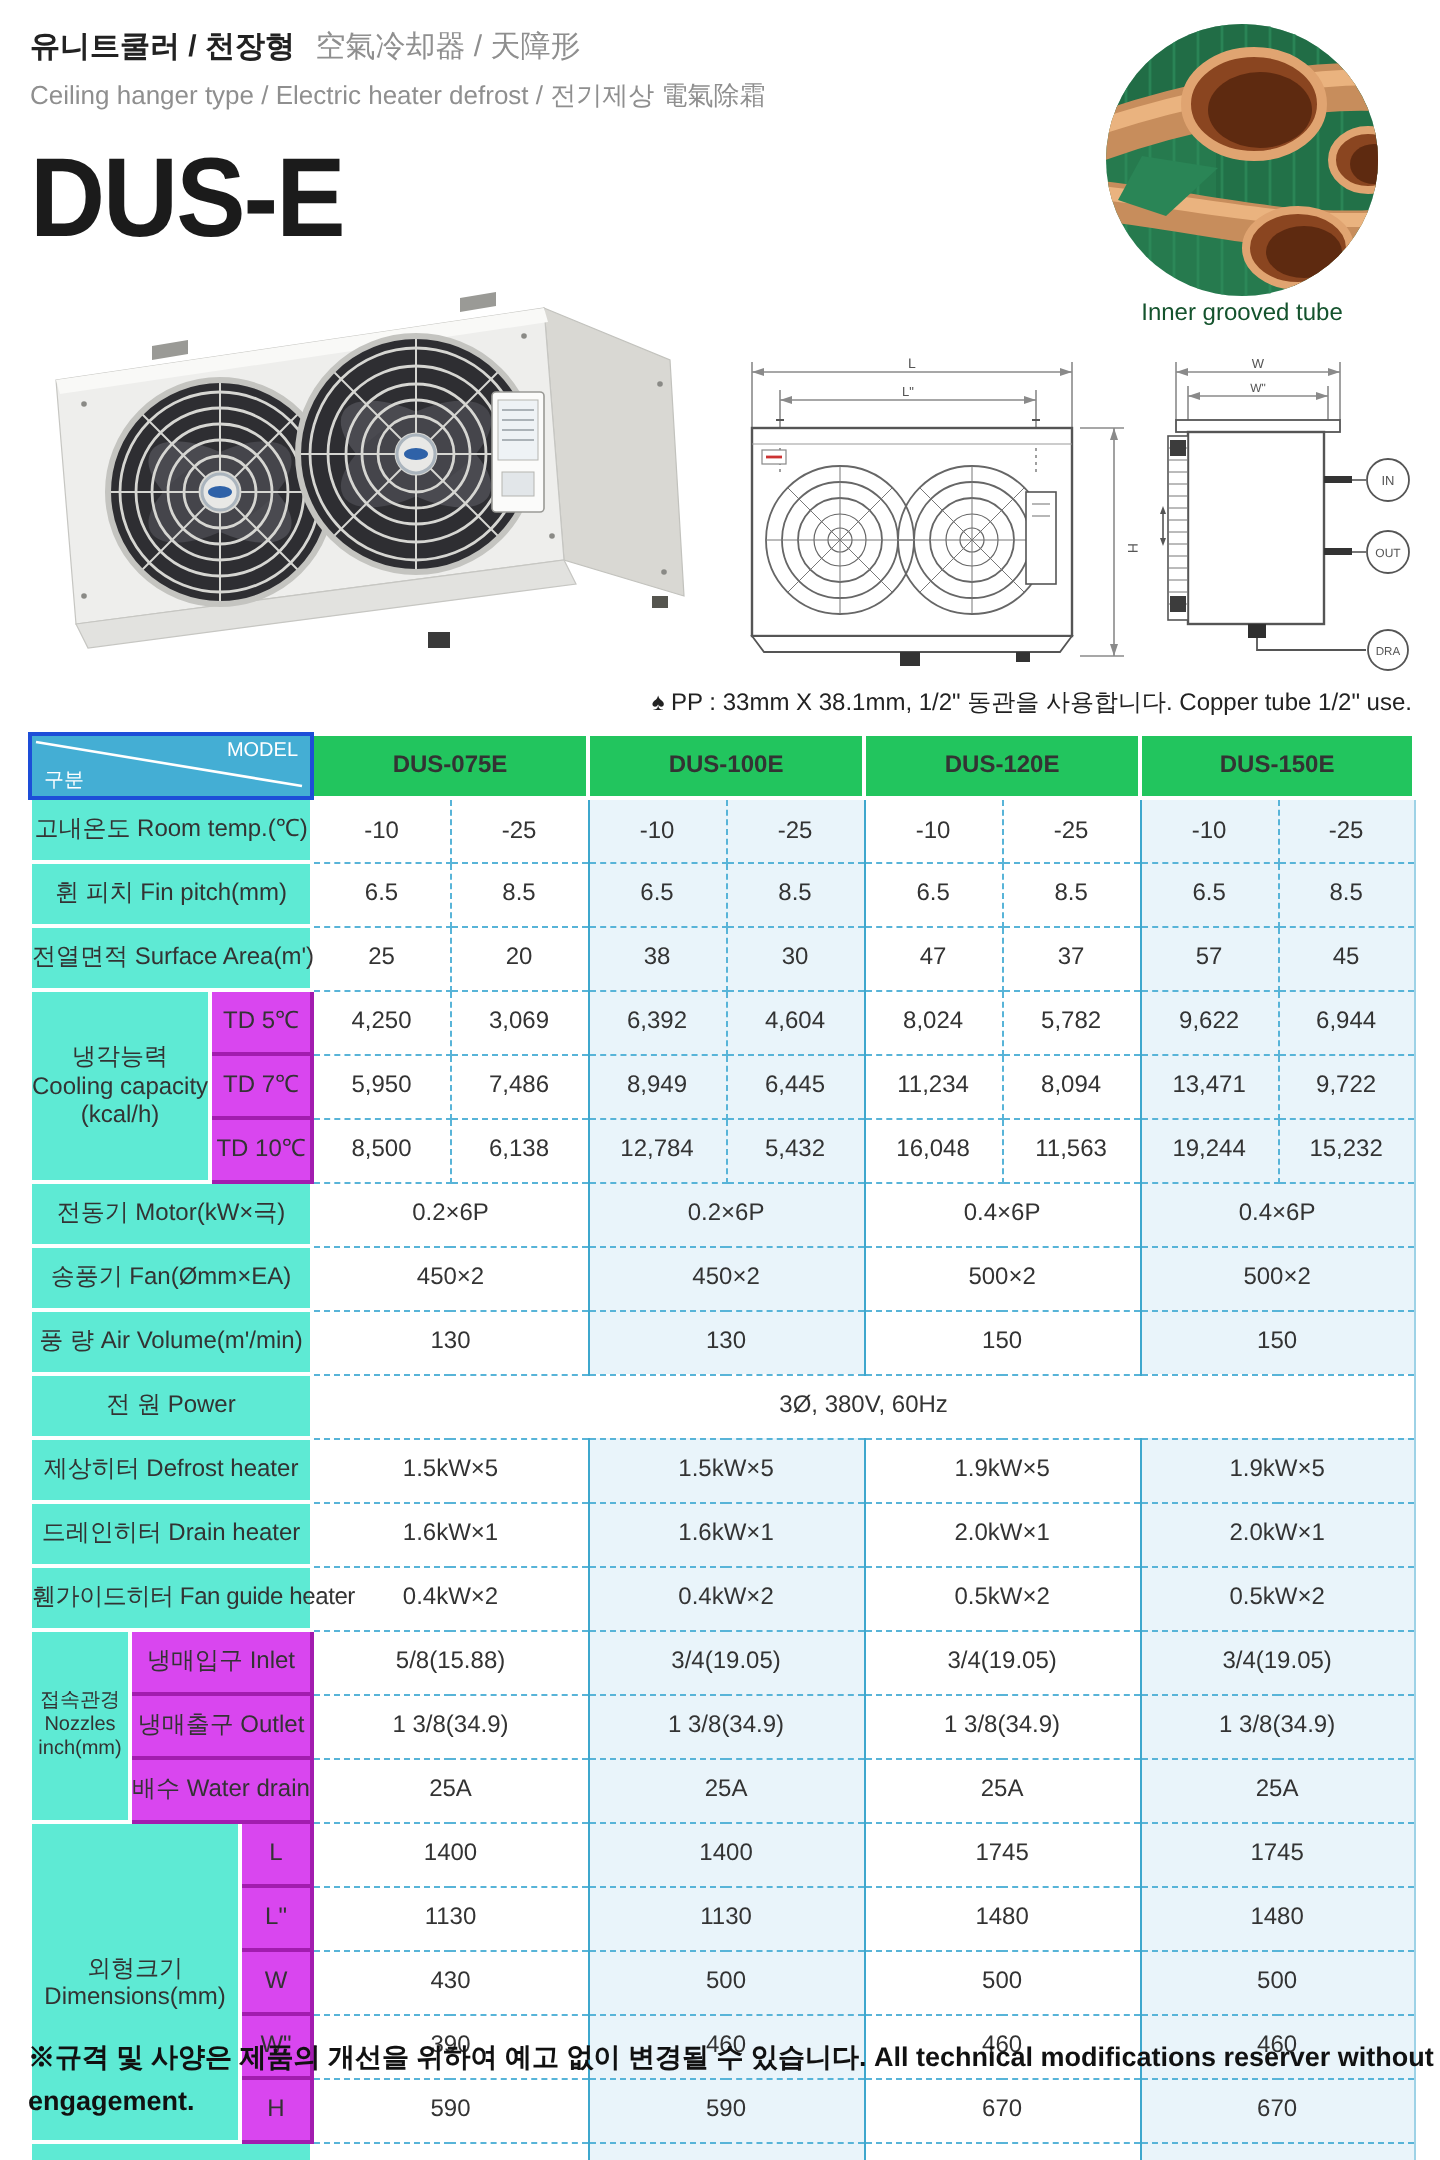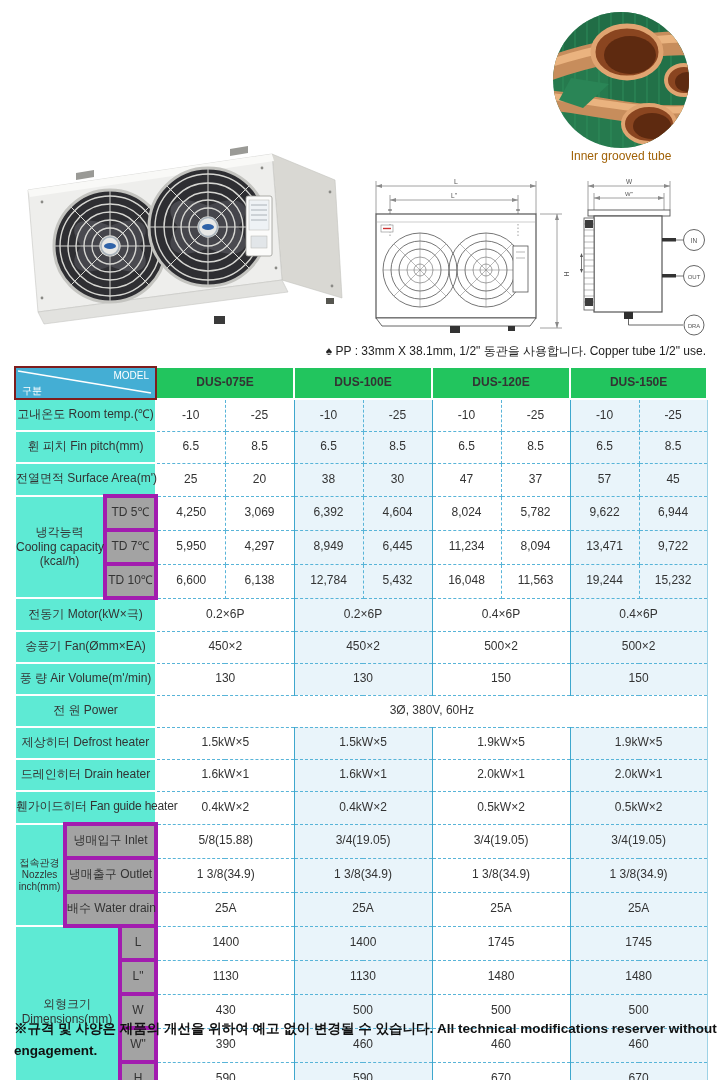--- a/index.html
+++ b/index.html
@@ -9,58 +9,66 @@
   .hdr{position:absolute;left:15px;top:14px;}
   .h-line1{font-size:15px;}
   .h-line1 .b{font-weight:700;color:#222;}
   .h-line1 .c{font-weight:400;color:#8f8f8f;margin-left:6px;}
   .h-line2{font-size:13px;color:#8f8f8f;margin-top:6px;}
   .title{margin-top:10px;font-size:52px;font-weight:800;color:#1b1b1b;letter-spacing:-1px;
          transform:scaleY(1.08);transform-origin:left top;}
   .tube{position:absolute;left:553px;top:12px;width:136px;height:136px;border-radius:50%;
         overflow:hidden;}
   .tube-cap{position:absolute;left:535px;top:149px;width:172px;text-align:center;
-        font-size:12px;color:#a16207;}
+        font-size:12px;color:#14532d;}
   
   .photo{position:absolute;left:10px;top:140px;}
   .front-d{position:absolute;left:360px;top:176px;}
   .side-d{position:absolute;left:580px;top:176px;}
   .note{position:absolute;right:14px;top:343px;font-size:12px;color:#222;}
   
   table.spec{position:absolute;left:14px;top:366px;width:692px;border-collapse:collapse;
              table-layout:fixed;}
   .spec td{height:30px;padding:0;font-size:12px;color:#333;text-align:center;
            vertical-align:middle;line-height:1.1;}
   .lb{background:#5eead4;border:2px solid #fff;color:#fff;text-align:left;
       padding:1px 2px 1px 6px;font-size:10.5px;white-space:nowrap;}
   .lb .ln{display:block;line-height:1.2;}
   .sm{font-size:9.4px;letter-spacing:-0.2px;}
-  .sb{background:#a3a3a3;border:4px solid #a21caf;color:#fff;text-align:left;
+  .sb{background:#d946ef;border:2px solid #a21caf;color:#fff;text-align:left;
       padding-left:5px;font-size:10.5px;white-space:nowrap;}
   .sb.ct{text-align:center;padding-left:0;}
   .mh{background:#22c55e;border:2px solid #fff;color:#fff;font-weight:700;font-size:12.5px;}
-  .corner{background:#44aed4;border:2px solid #7f1d1d;padding:0;}
+  .corner{background:#44aed4;border:2px solid #1d4ed8;padding:0;}
   .cwrap{position:relative;width:100%;height:30px;}
   .c-top{position:absolute;top:2px;right:6px;font-size:10px;color:#fff;}
   .c-bot{position:absolute;bottom:2px;left:6px;font-size:10px;color:#fff;}
   .diag{position:absolute;left:0;top:0;}
   .d{background:#fff;border-right:1px dashed #58b4d8;border-bottom:1px dashed #58b4d8;}
   .t{background:#e9f4fa;}
   .gs{border-right:1px solid #3ea7cd;}
   .oe{border-right:1px solid #9ed2e6;}
   .bb{border-bottom:1px solid #9ed2e6;}
   
   .foot{position:absolute;left:14px;top:1018px;font-size:13.5px;font-weight:700;color:#111;
         line-height:1.65;}
 </style>
 </head>
 <body>
 
 <div class="page">
 
+  <div class="hdr">
+    <div class="h-line1">
+      <span class="b">유니트쿨러 / 천장형</span>
+      <span class="c">空氣冷却器 / 天障形</span>
+    </div>
+    <div class="h-line2">Ceiling hanger type / Electric heater defrost / 전기제상 電氣除霜</div>
+    <div class="title">DUS-E</div>
+  </div>
 
   <div class="tube">
     <svg width="136" height="136" viewBox="0 0 136 136">
       <rect width="136" height="136" fill="#267a4e"></rect>
       <rect x="0" y="0" width="136" height="42" fill="#1d6340" opacity="0.55"></rect>
       <rect x="55" y="42" width="81" height="52" fill="#1d6340" opacity="0.4"></rect>
       <g stroke="#2f8f5d" stroke-width="1.4" opacity="0.7">
         <line x1="10" y1="0" x2="10" y2="136"></line>
           <line x1="22" y1="0" x2="22" y2="136"></line>
         <line x1="34" y1="0" x2="34" y2="136"></line>
@@ -365,31 +373,31 @@
       <td class="d t">6,392</td>
       <td class="d t gs">4,604</td>
       <td class="d">8,024</td>
       <td class="d gs">5,782</td>
       <td class="d t">9,622</td>
       <td class="d t oe">6,944</td>
     </tr>
     <tr>
       <td colspan="2" class="sb">TD 7℃</td>
       <td class="d">5,950</td>
-      <td class="d gs">4,297</td>
+      <td class="d gs">7,486</td>
       <td class="d t">8,949</td>
       <td class="d t gs">6,445</td>
       <td class="d">11,234</td>
       <td class="d gs">8,094</td>
       <td class="d t">13,471</td>
       <td class="d t oe">9,722</td>
     </tr>
     <tr>
       <td colspan="2" class="sb">TD 10℃</td>
-      <td class="d">6,600</td>
+      <td class="d">8,500</td>
       <td class="d gs">6,138</td>
       <td class="d t">12,784</td>
       <td class="d t gs">5,432</td>
       <td class="d">16,048</td>
       <td class="d gs">11,563</td>
       <td class="d t">19,244</td>
       <td class="d t oe">15,232</td>
     </tr>
     <tr>
       <td colspan="4" class="lb">전동기 Motor(kW×극)</td>

